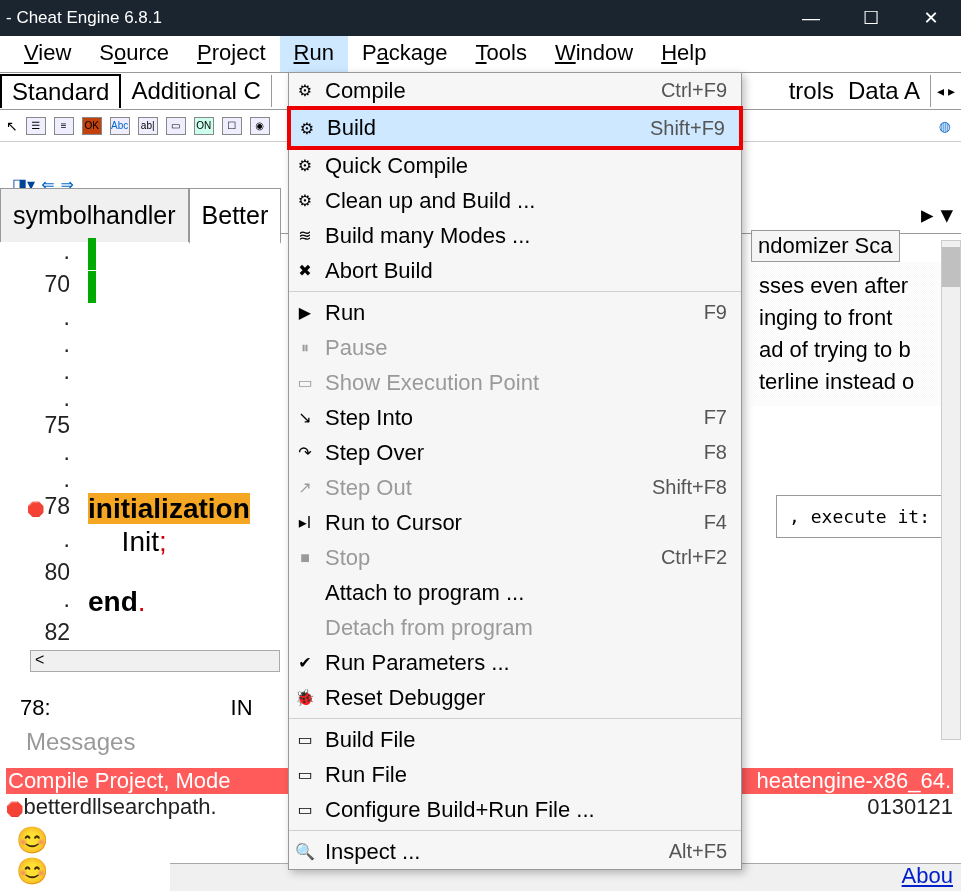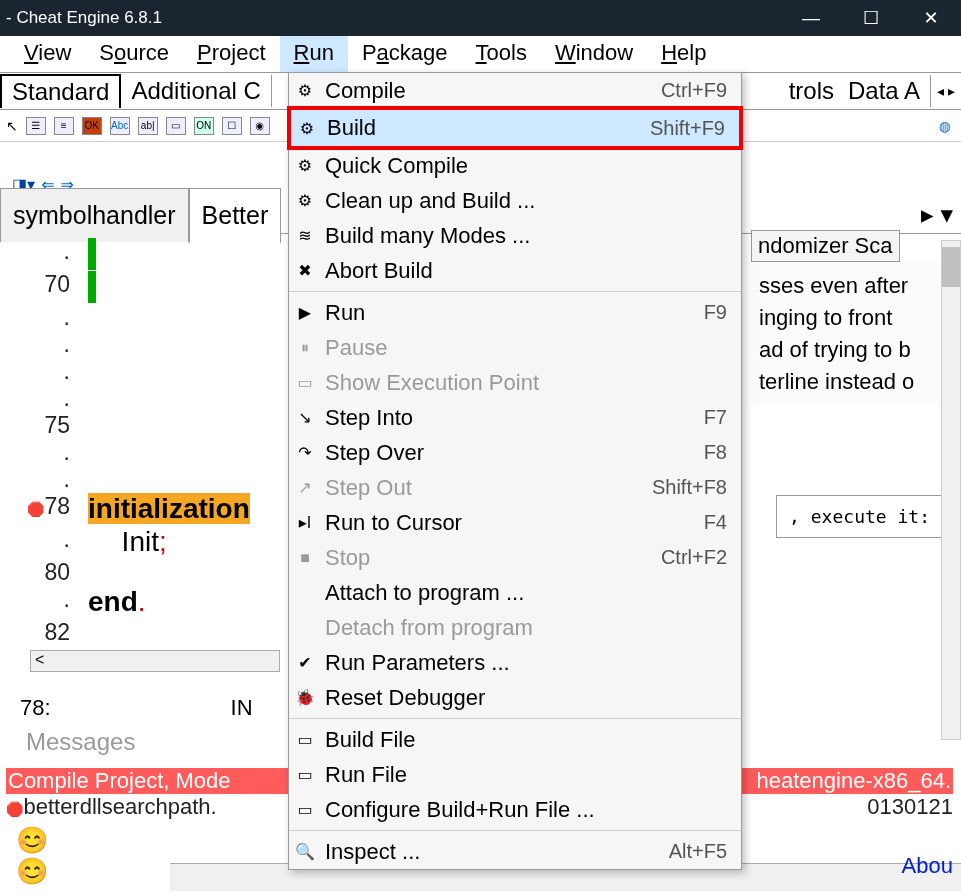--- a/index.html
+++ b/index.html
@@ -40,21 +40,21 @@
 .punct { color:#c00; }
 .errormark { color:#c00; font-size:14px; }
 .hscroll { position:absolute; left:30px; top:650px; width:250px; height:22px; border:1px solid #aaa; background:#f0f0f0; font-size:16px; padding-left:4px; }
 .statusline { position:absolute; left:20px; top:695px; font-size:22px; width:720px; display:flex; gap:180px; }
 .msgtitle { position:absolute; left:26px; top:728px; font-size:24px; color:#999; }
 .errrows { position:absolute; left:6px; top:756px; right:8px; font-family:"Courier New",monospace; font-size:22px;margin-top:12px; }
 .errrow1 { background:#ff5b5b; color:#fff; padding:0 2px; }
 .errrow2 { color:#222; }
 .smileys { position:absolute; left:16px; bottom:8px; font-size:26px; }
 .bottomscroll { position:absolute; left:170px; bottom:4px; right:0; height:28px; border-top:1px solid #aaa; background:#f0f0f0; }
-.aboutlink { position:absolute; right:8px; bottom:16px; color:#0020cc; font-size:22px; }
+.aboutlink { position:absolute; right:8px; bottom:6px; color:#0020cc; text-decoration:underline; font-size:22px; }
 
 
 .dropdown { position:absolute; left:288px; top:72px; width:454px; background:#f6f6f6; border:1px solid #999; box-shadow:3px 3px 8px rgba(0,0,0,.25); font-size:22px; }
 .mrow { display:flex; align-items:center; height:35px; padding:0 14px 0 6px; gap:10px; }
 .mrow.highlight { border:4px solid #e00; background:#cde8ff; margin:-2px; position:relative; height:44px; }
 .mrow.disabled { color:#9a9a9a; }
 .mrow .icn { width:20px; text-align:center; font-size:16px; }
 .mrow .lbl { flex:1; }
 .mrow .accel { color:#555; font-size:20px; }
 .msep { height:1px; background:#d0d0d0; margin:3px 0; }

